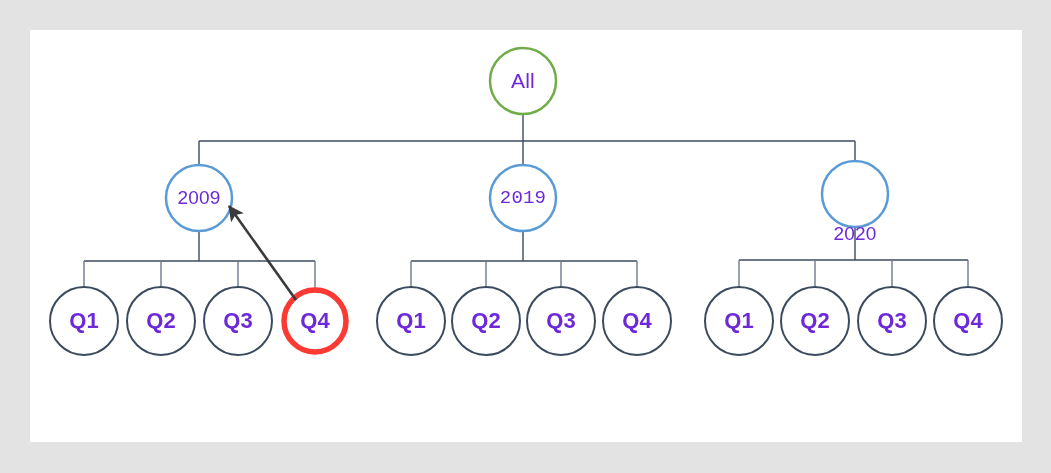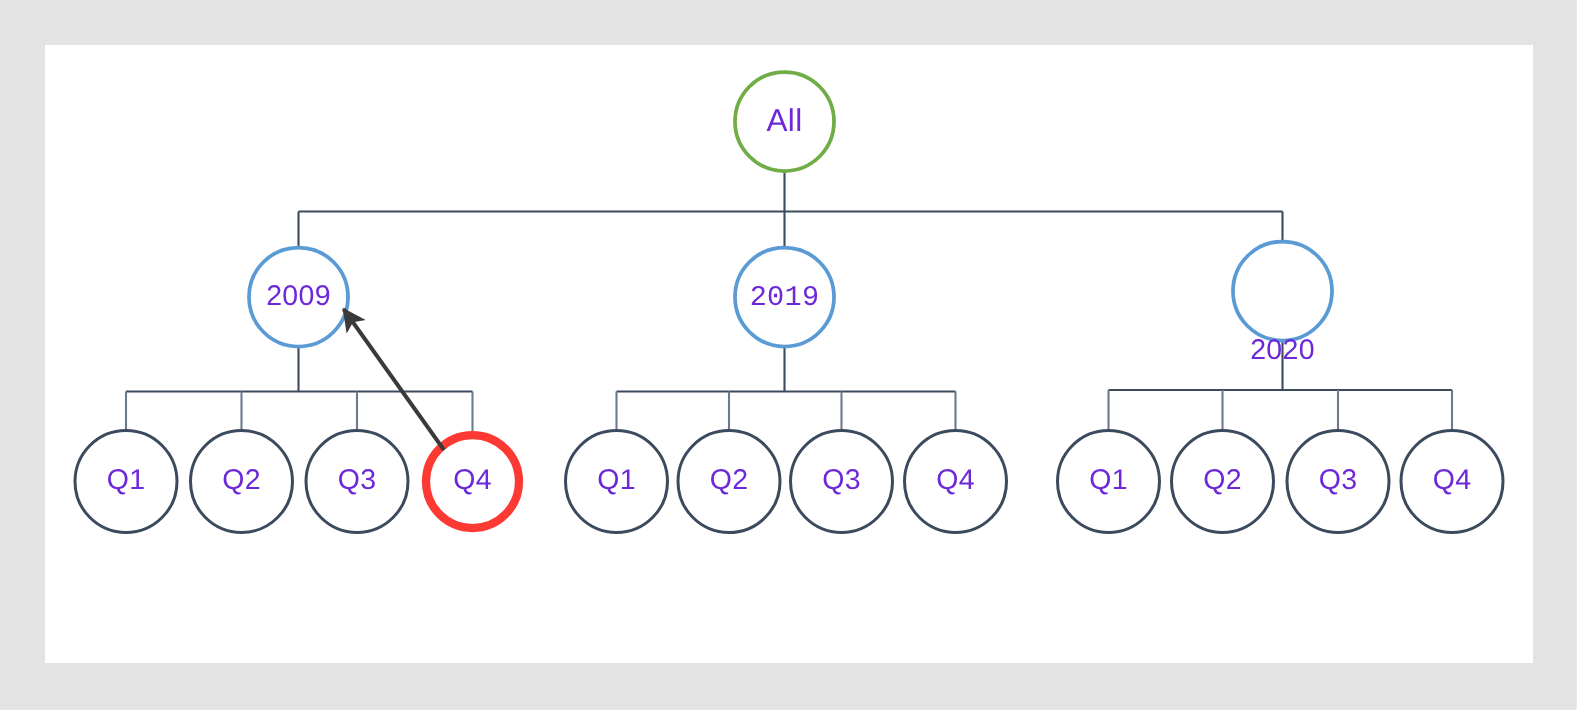--- a/index.html
+++ b/index.html
@@ -35,21 +35,21 @@
     position: absolute;
     transform: translate(-50%, -50%);
     font-family: "Liberation Sans", sans-serif;
     color: #6d28d9;
     white-space: nowrap;
     pointer-events: none;
     letter-spacing: 0.2px;
   }
   .label-root { font-size: 21px; }
   .label-year { font-size: 19px; }
-  .label-quarter { font-size: 19px; }
+  .label-quarter { font-size: 22px; font-weight: bold; }
 </style>
 </head>
 <body>
 
 <div id="stage">
   <div id="canvas"></div>
 
   <svg id="diagram" viewBox="0 0 1051 473">
     <defs>
       <marker id="arrowhead" markerWidth="7" markerHeight="7" refX="5.6" refY="3" orient="auto" markerUnits="strokeWidth">

